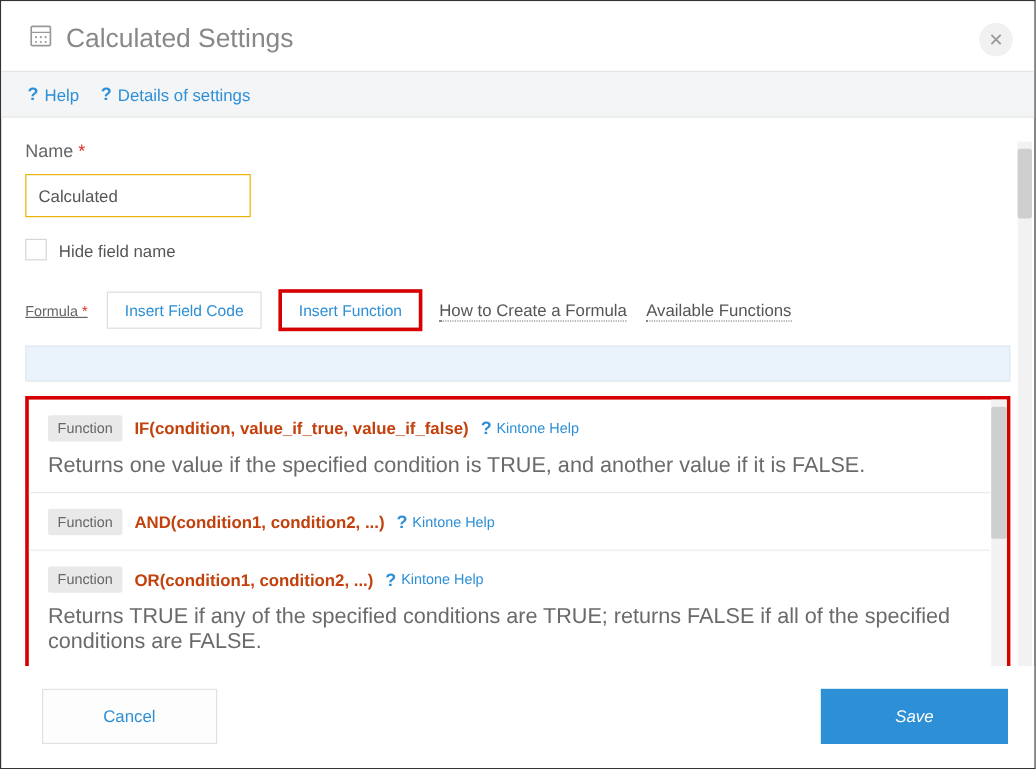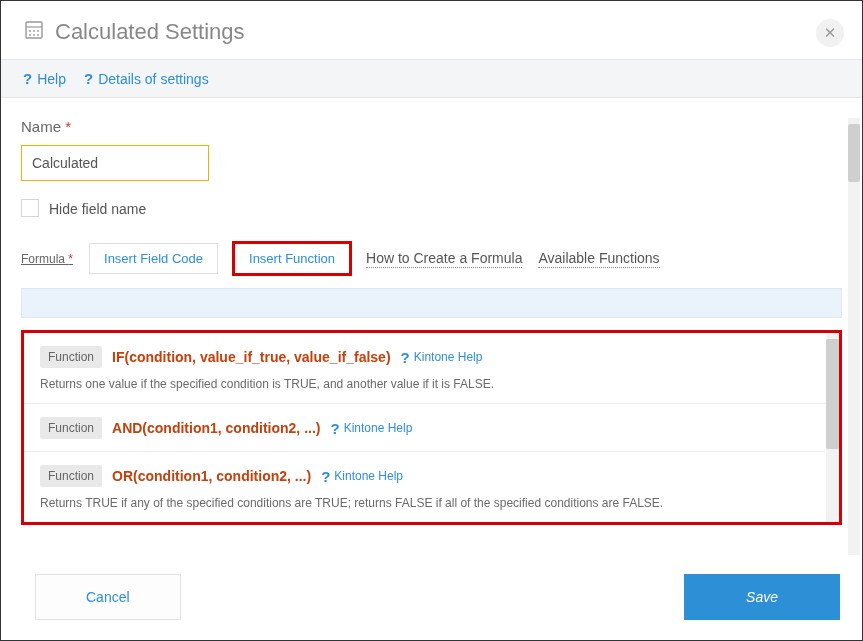--- a/index.html
+++ b/index.html
@@ -194,21 +194,21 @@
     }
     .help-link {
       color: #2d8fd6;
       font-size: 12px;
       display: inline-flex;
       align-items: center;
       gap: 4px;
     }
     .func-desc {
       margin-top: 9px;
-      font-size: 12px;
+      font-size: 18px;
       color: #6a6a6a;
     }
     .footer {
       position: absolute;
       bottom: 0; left: 12px; right: 0;
       padding: 18px 22px 20px 22px;
       display: flex;
       justify-content: space-between;
       background: #fff;
       border-top: 1px solid #fff;

